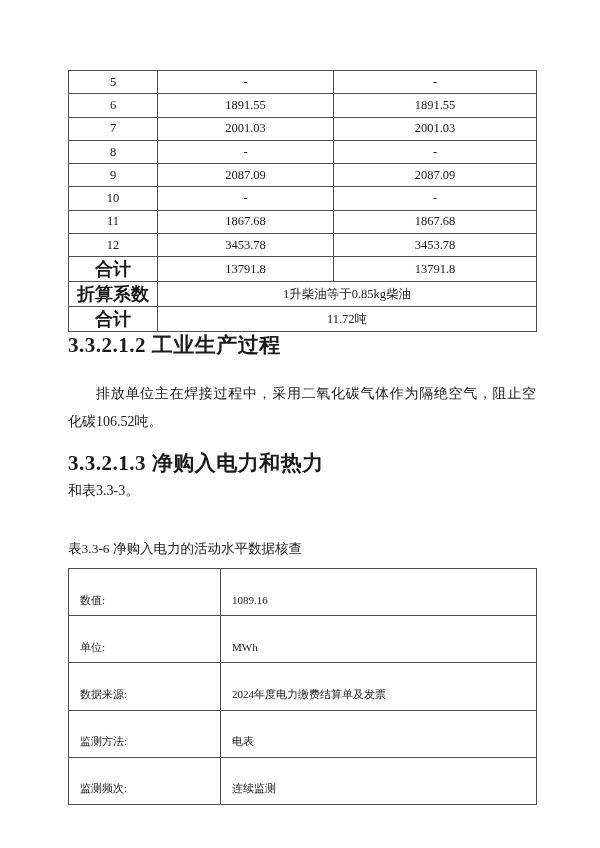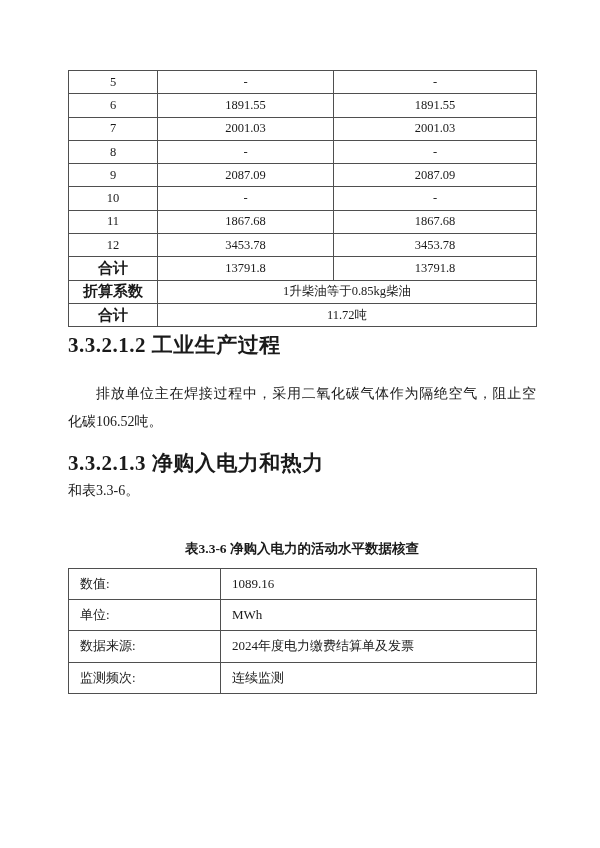--- a/index.html
+++ b/index.html
@@ -18,21 +18,21 @@
 
   
   .fuel-table {
     position:absolute; top:70px; left:68px; width:468px;
   }
   .fuel-table td {
     height:22.3px;
     text-align:center; vertical-align:middle;
     font-size:12.5px; padding:0;
   }
-  .fuel-table td.lbl-bold { font-weight:bold; font-size:15px; }
+  .fuel-table td.lbl-bold { font-weight:bold; font-size:18px; }
 
   
   .sec-heading {
     position:absolute; left:68px;
     font-weight:bold; font-size:21px; line-height:18px;
     letter-spacing:0.5px;
     white-space:nowrap;
   }
   .sec1-heading { top:336px; }
   .sec2-heading { top:454px; }
@@ -48,31 +48,31 @@
     display:block;
     text-align:justify; text-align-last:justify;
     text-justify:inter-ideograph;
   }
   .jline.first { padding-left:28px;margin-top:22px; }
   .jline.last { text-align-last:left; }
 
   
   .table-caption {
     position:absolute; top:540px; left:68px; width:468px;
-    text-align:center; font-weight:bold; font-size:13.5px; line-height:17px;
+    font-weight:normal; font-size:13.5px; line-height:17px;
   }
 
   
   .elec-table {
     position:absolute; top:568px; left:68px; width:468px;
   }
   .elec-table td {
     height:30.2px;
     vertical-align:middle; text-align:left;
-    font-size:13px; padding:0 4px 0 11px;
+    font-size:11px; padding:16px 4px 0 11px;
   }
 
   
   .page-number {
     position:absolute; top:778px; left:0; width:600px;
     text-align:center; font-size:10px; color:#333;
   }
 </style>
 </head>
 <body>
@@ -143,21 +143,21 @@
   </table>
 
   <div class="sec-heading sec1-heading">3.3.2.1.2  工业生产过程</div>
   <div class="para sec1-para">
     <span class="jline first">排放单位主在焊接过程中，采用二氧化碳气体作为隔绝空气，阻止空</span>
     <span class="jline last">化碳106.52吨。</span>
   </div>
 
   <div class="sec-heading sec2-heading">3.3.2.1.3  净购入电力和热力</div>
   <div class="para sec2-para">
-    <span class="jline last">和表3.3-6。</span>
+    <span class="jline last">和表3.3-3。</span>
   </div>
 
   <div class="table-caption">表3.3-6 净购入电力的活动水平数据核查</div>
 
   <table class="elec-table">
     <colgroup>
       <col style="width:152px">
         <col style="width:316px">
     </colgroup>
     <tbody>
@@ -167,20 +167,24 @@
       </tr>
       <tr>
         <td>单位:</td>
         <td>MWh</td>
       </tr>
       <tr>
         <td>数据来源:</td>
         <td>2024年度电力缴费结算单及发票</td>
       </tr>
       <tr>
+        <td>监测方法:</td>
+        <td>电表</td>
+      </tr>
+      <tr>
         <td>监测频次:</td>
         <td>连续监测</td>
       </tr>
     </tbody>
   </table>
 
 
 </div>
 
 </body></html>

